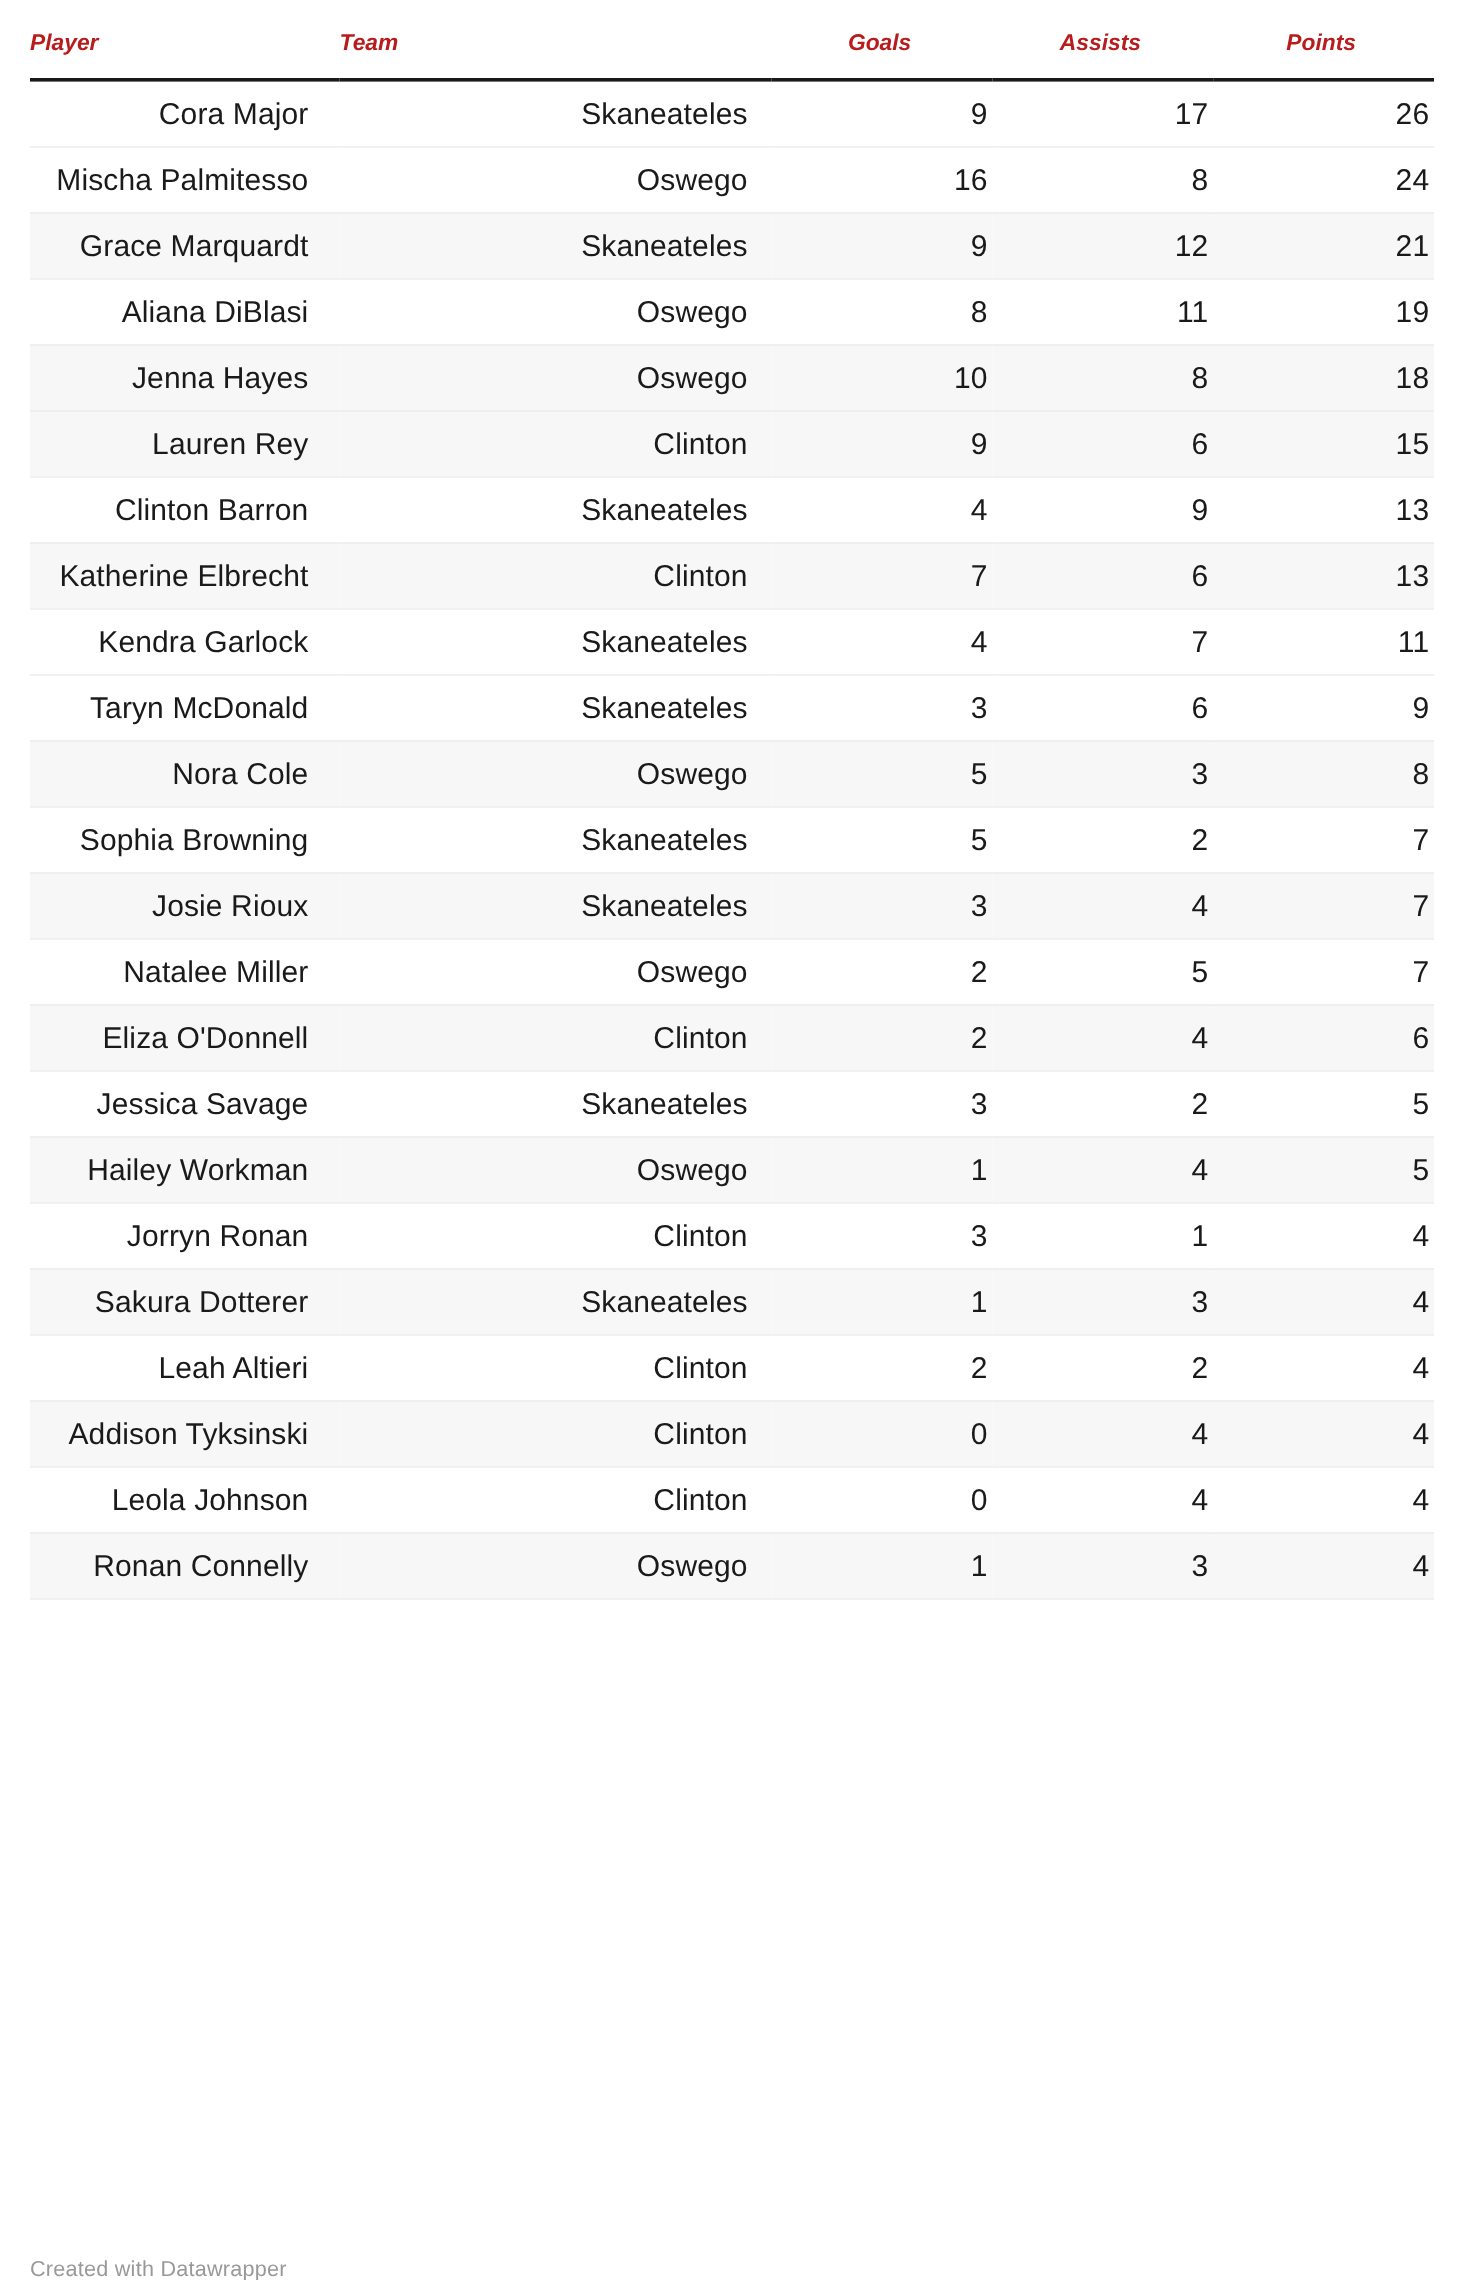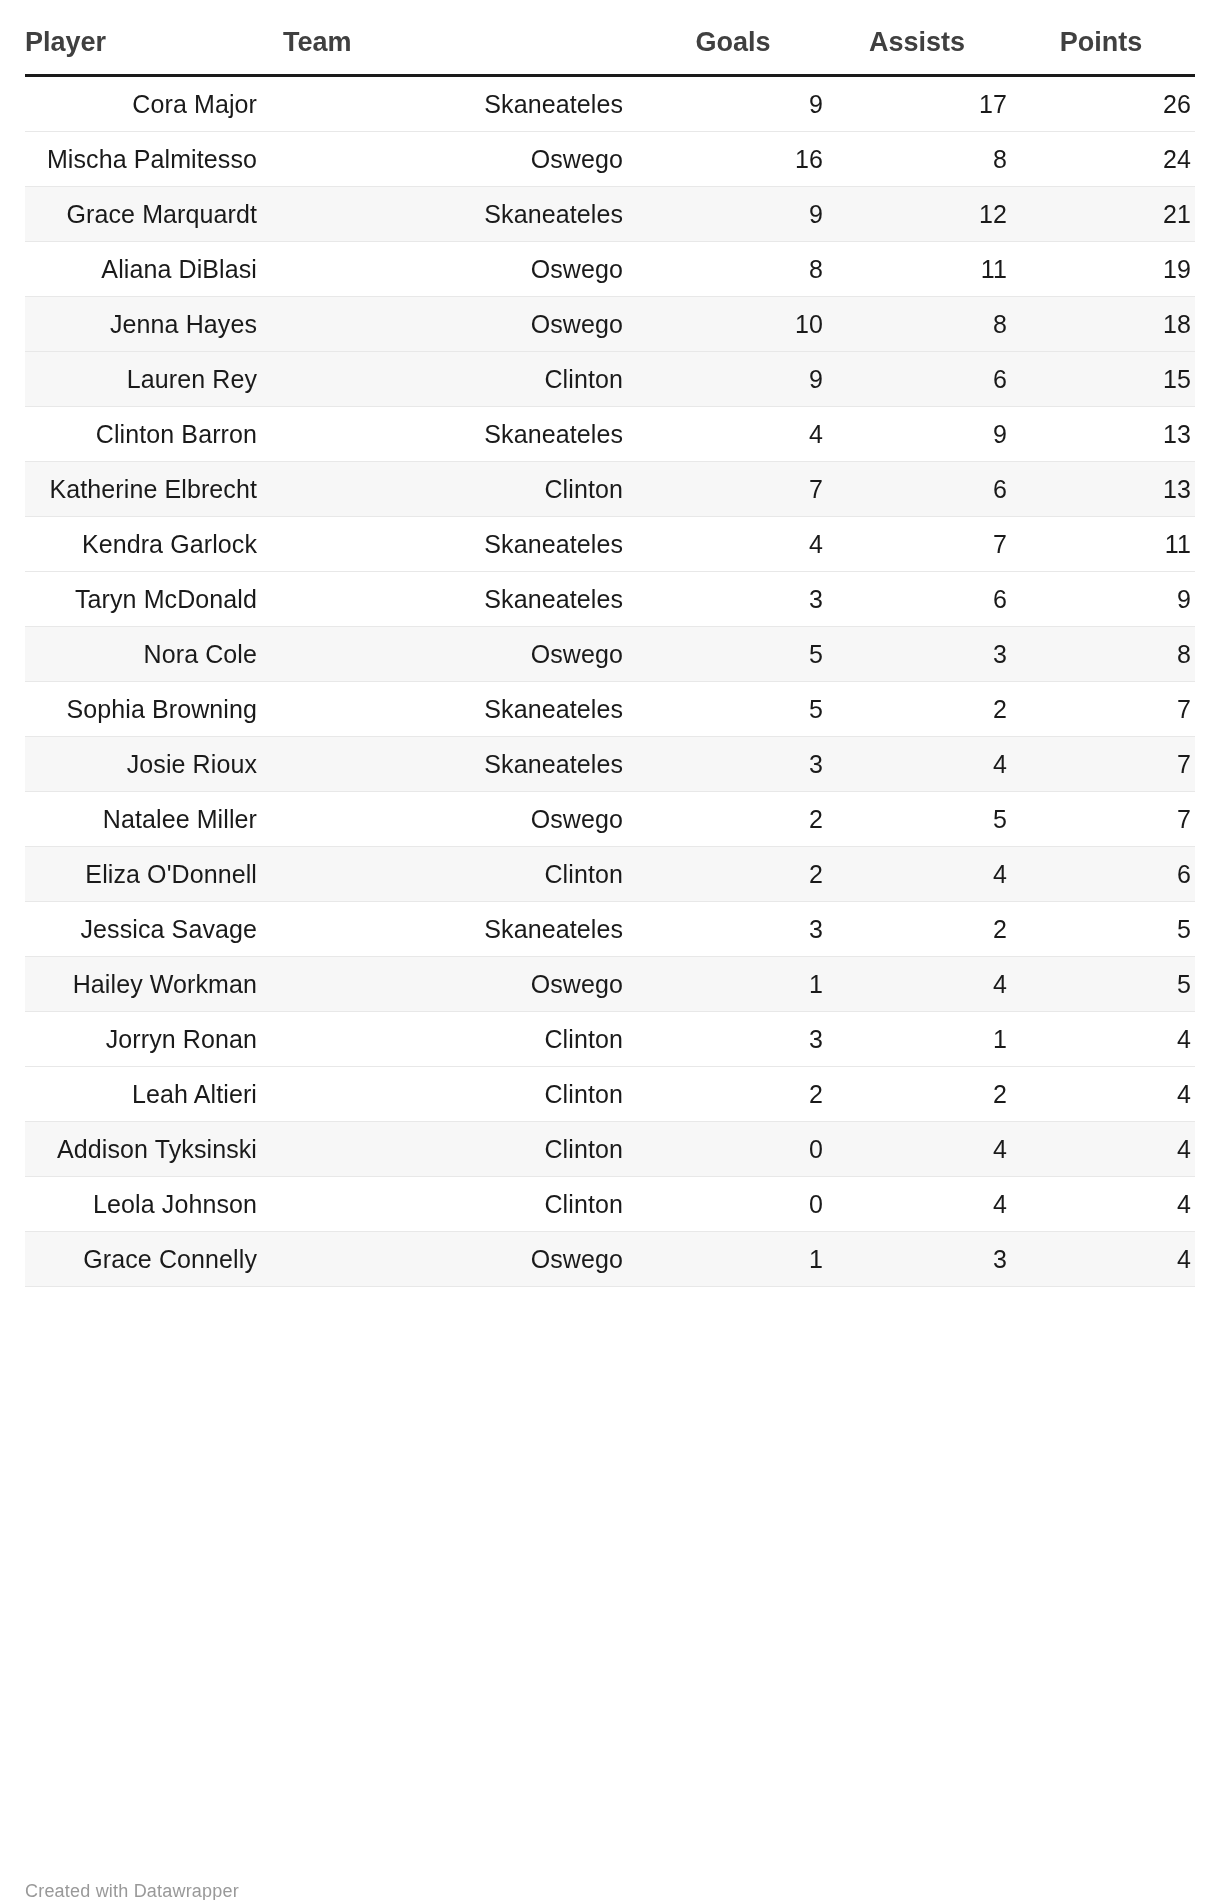--- a/index.html
+++ b/index.html
@@ -27,27 +27,28 @@
     table-layout: fixed;
     margin-top: 26px;
   }
   table.stats-table col.c-player { width: 258px; }
   table.stats-table col.c-team   { width: 360px; }
   table.stats-table col.c-goals  { width: 184px; }
   table.stats-table col.c-assists{ width: 184px; }
   table.stats-table col.c-points { width: 184px; }
 
   thead th {
-    font-size: 27px;
+    font-size: 19px;
     font-weight: bold;
-    color: #404040;
+    color: #b91c1c;
     padding: 0 0 16px 0;
     border-bottom: 3px solid #1a1a1a;
     vertical-align: bottom;
     line-height: 1.2;
+    font-style: italic;
   }
   thead th.left { text-align: left; }
   thead th.right { padding-right: 4px; }
 
   tbody td {
     font-size: 25px;
     color: #1a1a1a;
     line-height: 1.28;
     padding: 11px 0;
     border-bottom: 1px solid #e8e8e8;
@@ -213,20 +214,27 @@
           <td class="right">4</td>
           <td class="right">5</td>
         </tr>
         <tr>
           <td class="left player-cell">Jorryn Ronan</td>
           <td class="left team-cell">Clinton</td>
           <td class="right">3</td>
           <td class="right">1</td>
           <td class="right">4</td>
         </tr>
+        <tr class="alt">
+          <td class="left player-cell">Sakura Dotterer</td>
+          <td class="left team-cell">Skaneateles</td>
+          <td class="right">1</td>
+          <td class="right">3</td>
+          <td class="right">4</td>
+        </tr>
         <tr>
           <td class="left player-cell">Leah Altieri</td>
           <td class="left team-cell">Clinton</td>
           <td class="right">2</td>
           <td class="right">2</td>
           <td class="right">4</td>
         </tr>
         <tr class="alt">
           <td class="left player-cell">Addison Tyksinski</td>
           <td class="left team-cell">Clinton</td>
@@ -235,21 +243,21 @@
           <td class="right">4</td>
         </tr>
         <tr>
           <td class="left player-cell">Leola Johnson</td>
           <td class="left team-cell">Clinton</td>
           <td class="right">0</td>
           <td class="right">4</td>
           <td class="right">4</td>
         </tr>
         <tr class="alt">
-          <td class="left player-cell">Grace Connelly</td>
+          <td class="left player-cell">Ronan Connelly</td>
           <td class="left team-cell">Oswego</td>
           <td class="right">1</td>
           <td class="right">3</td>
           <td class="right">4</td>
         </tr>
       </tbody>
   </table>
 
   <div class="footer">Created with Datawrapper</div>
 

